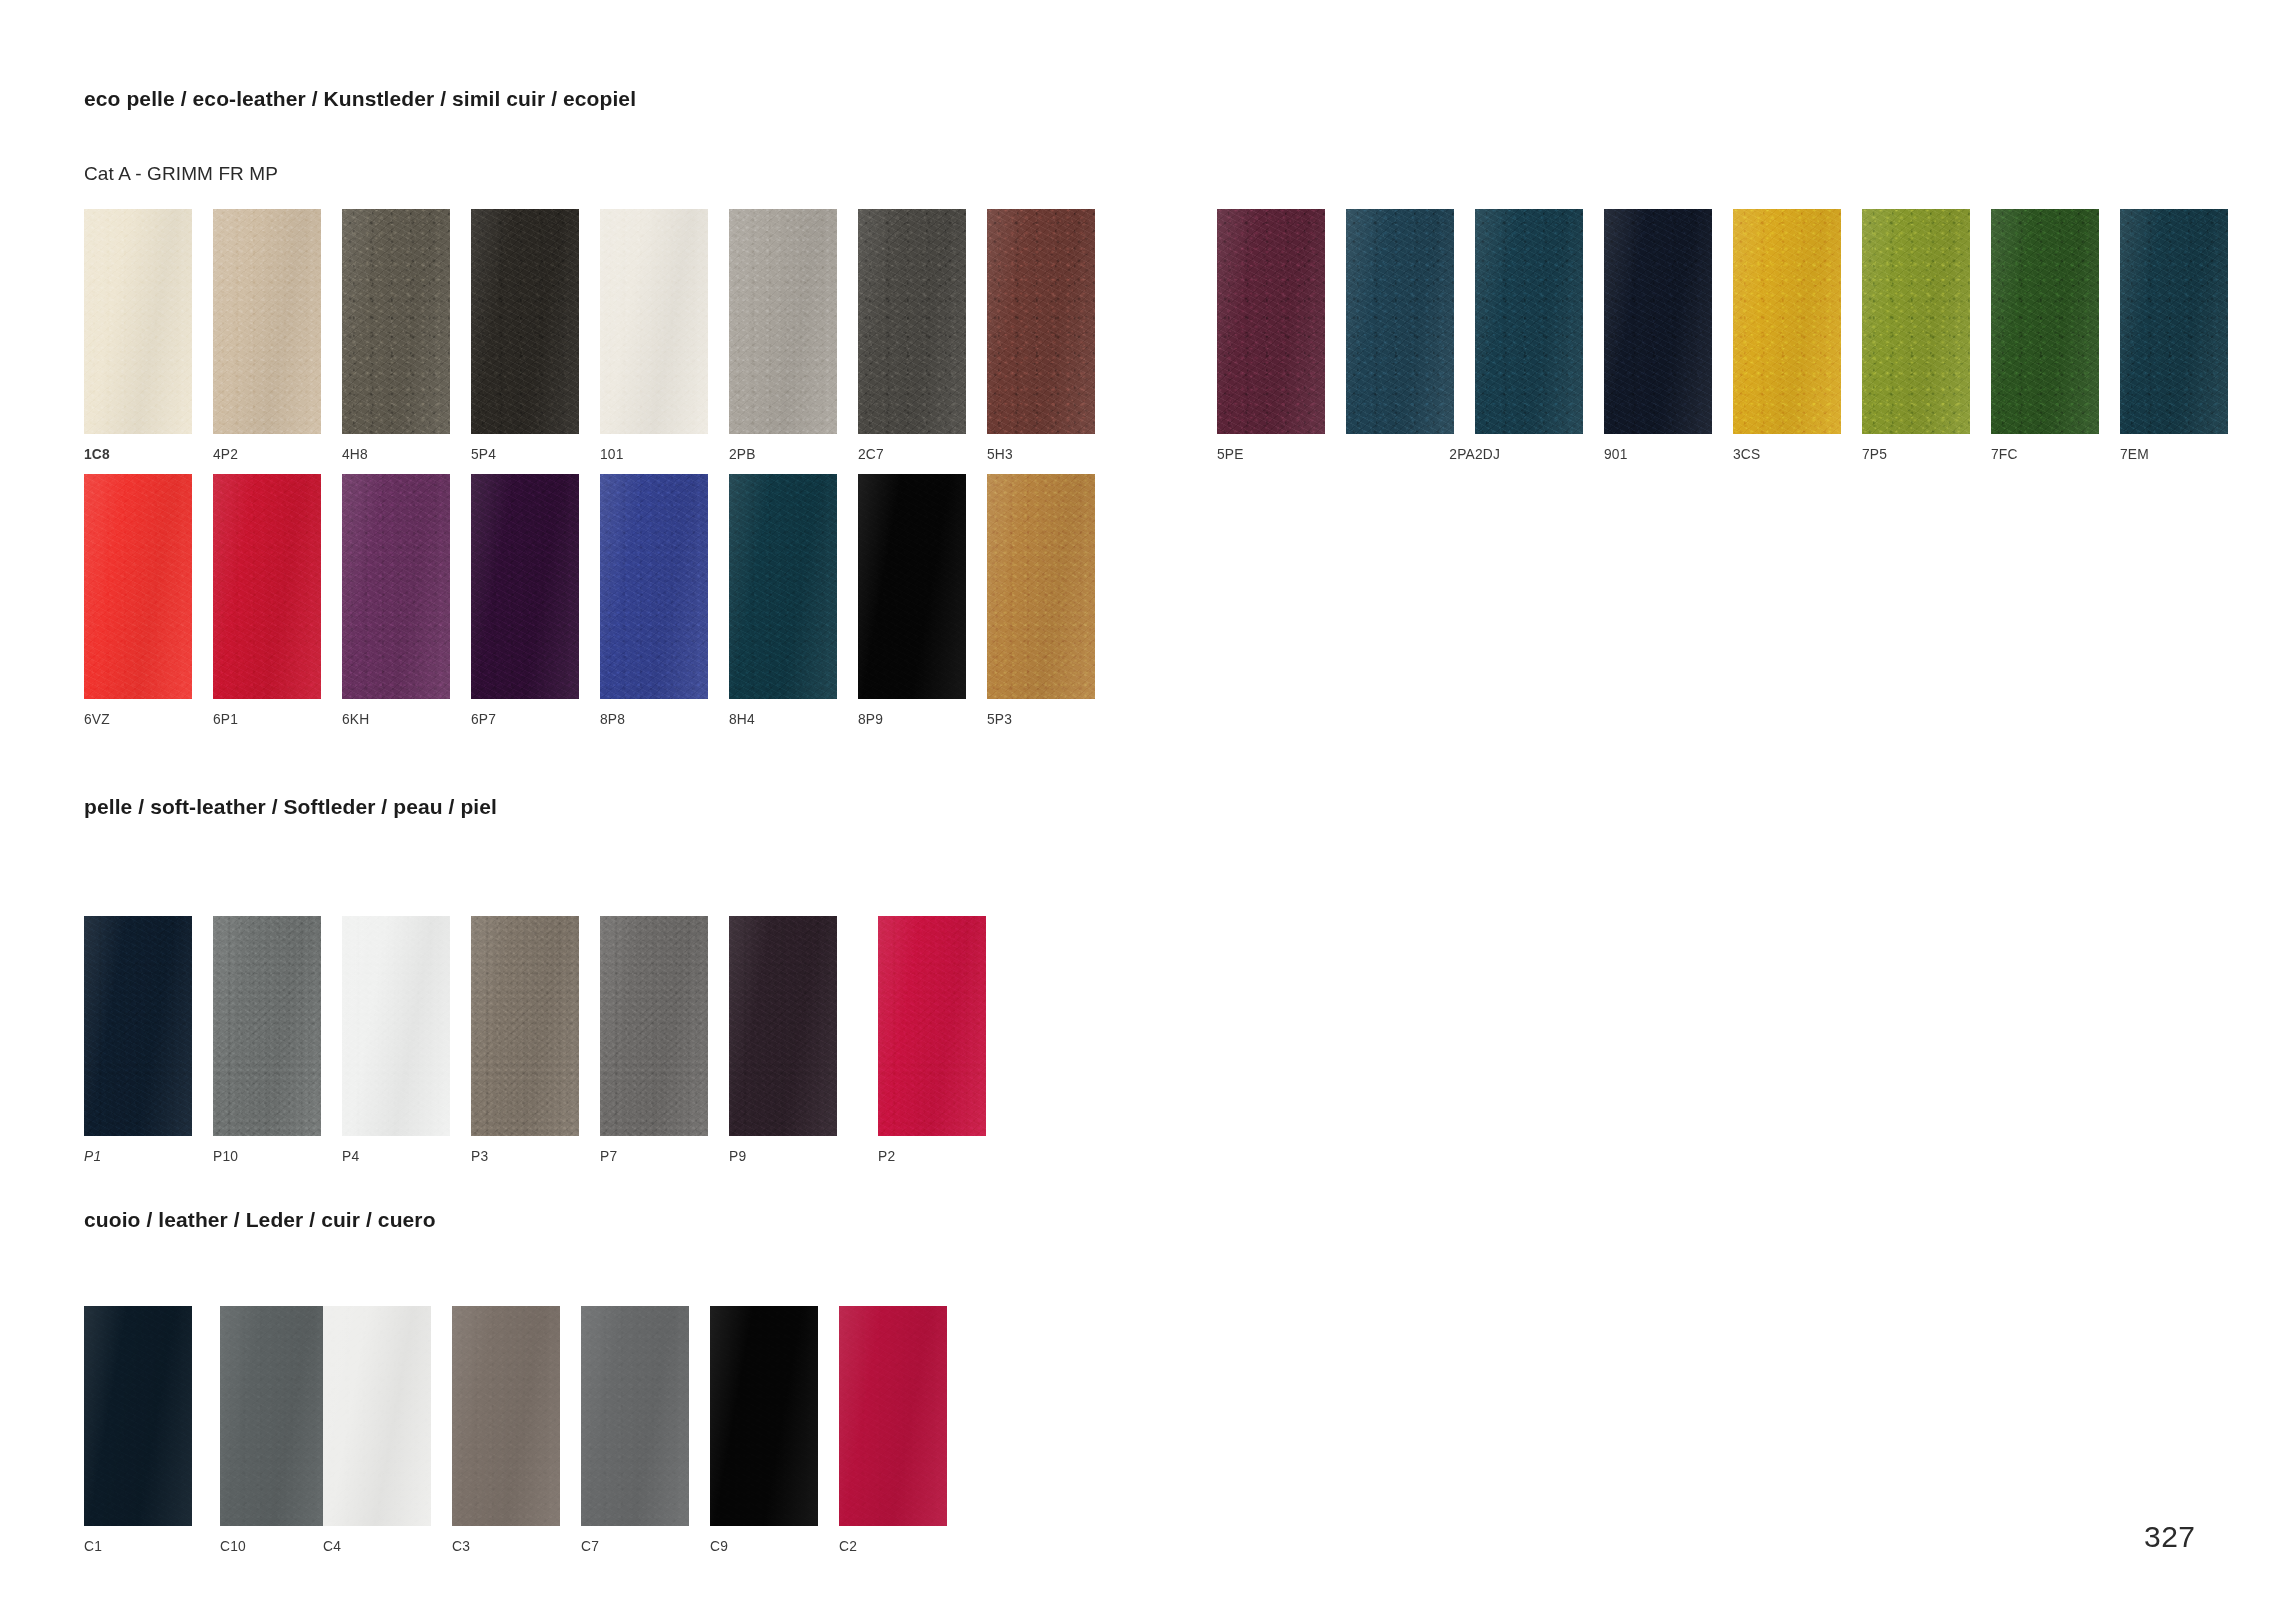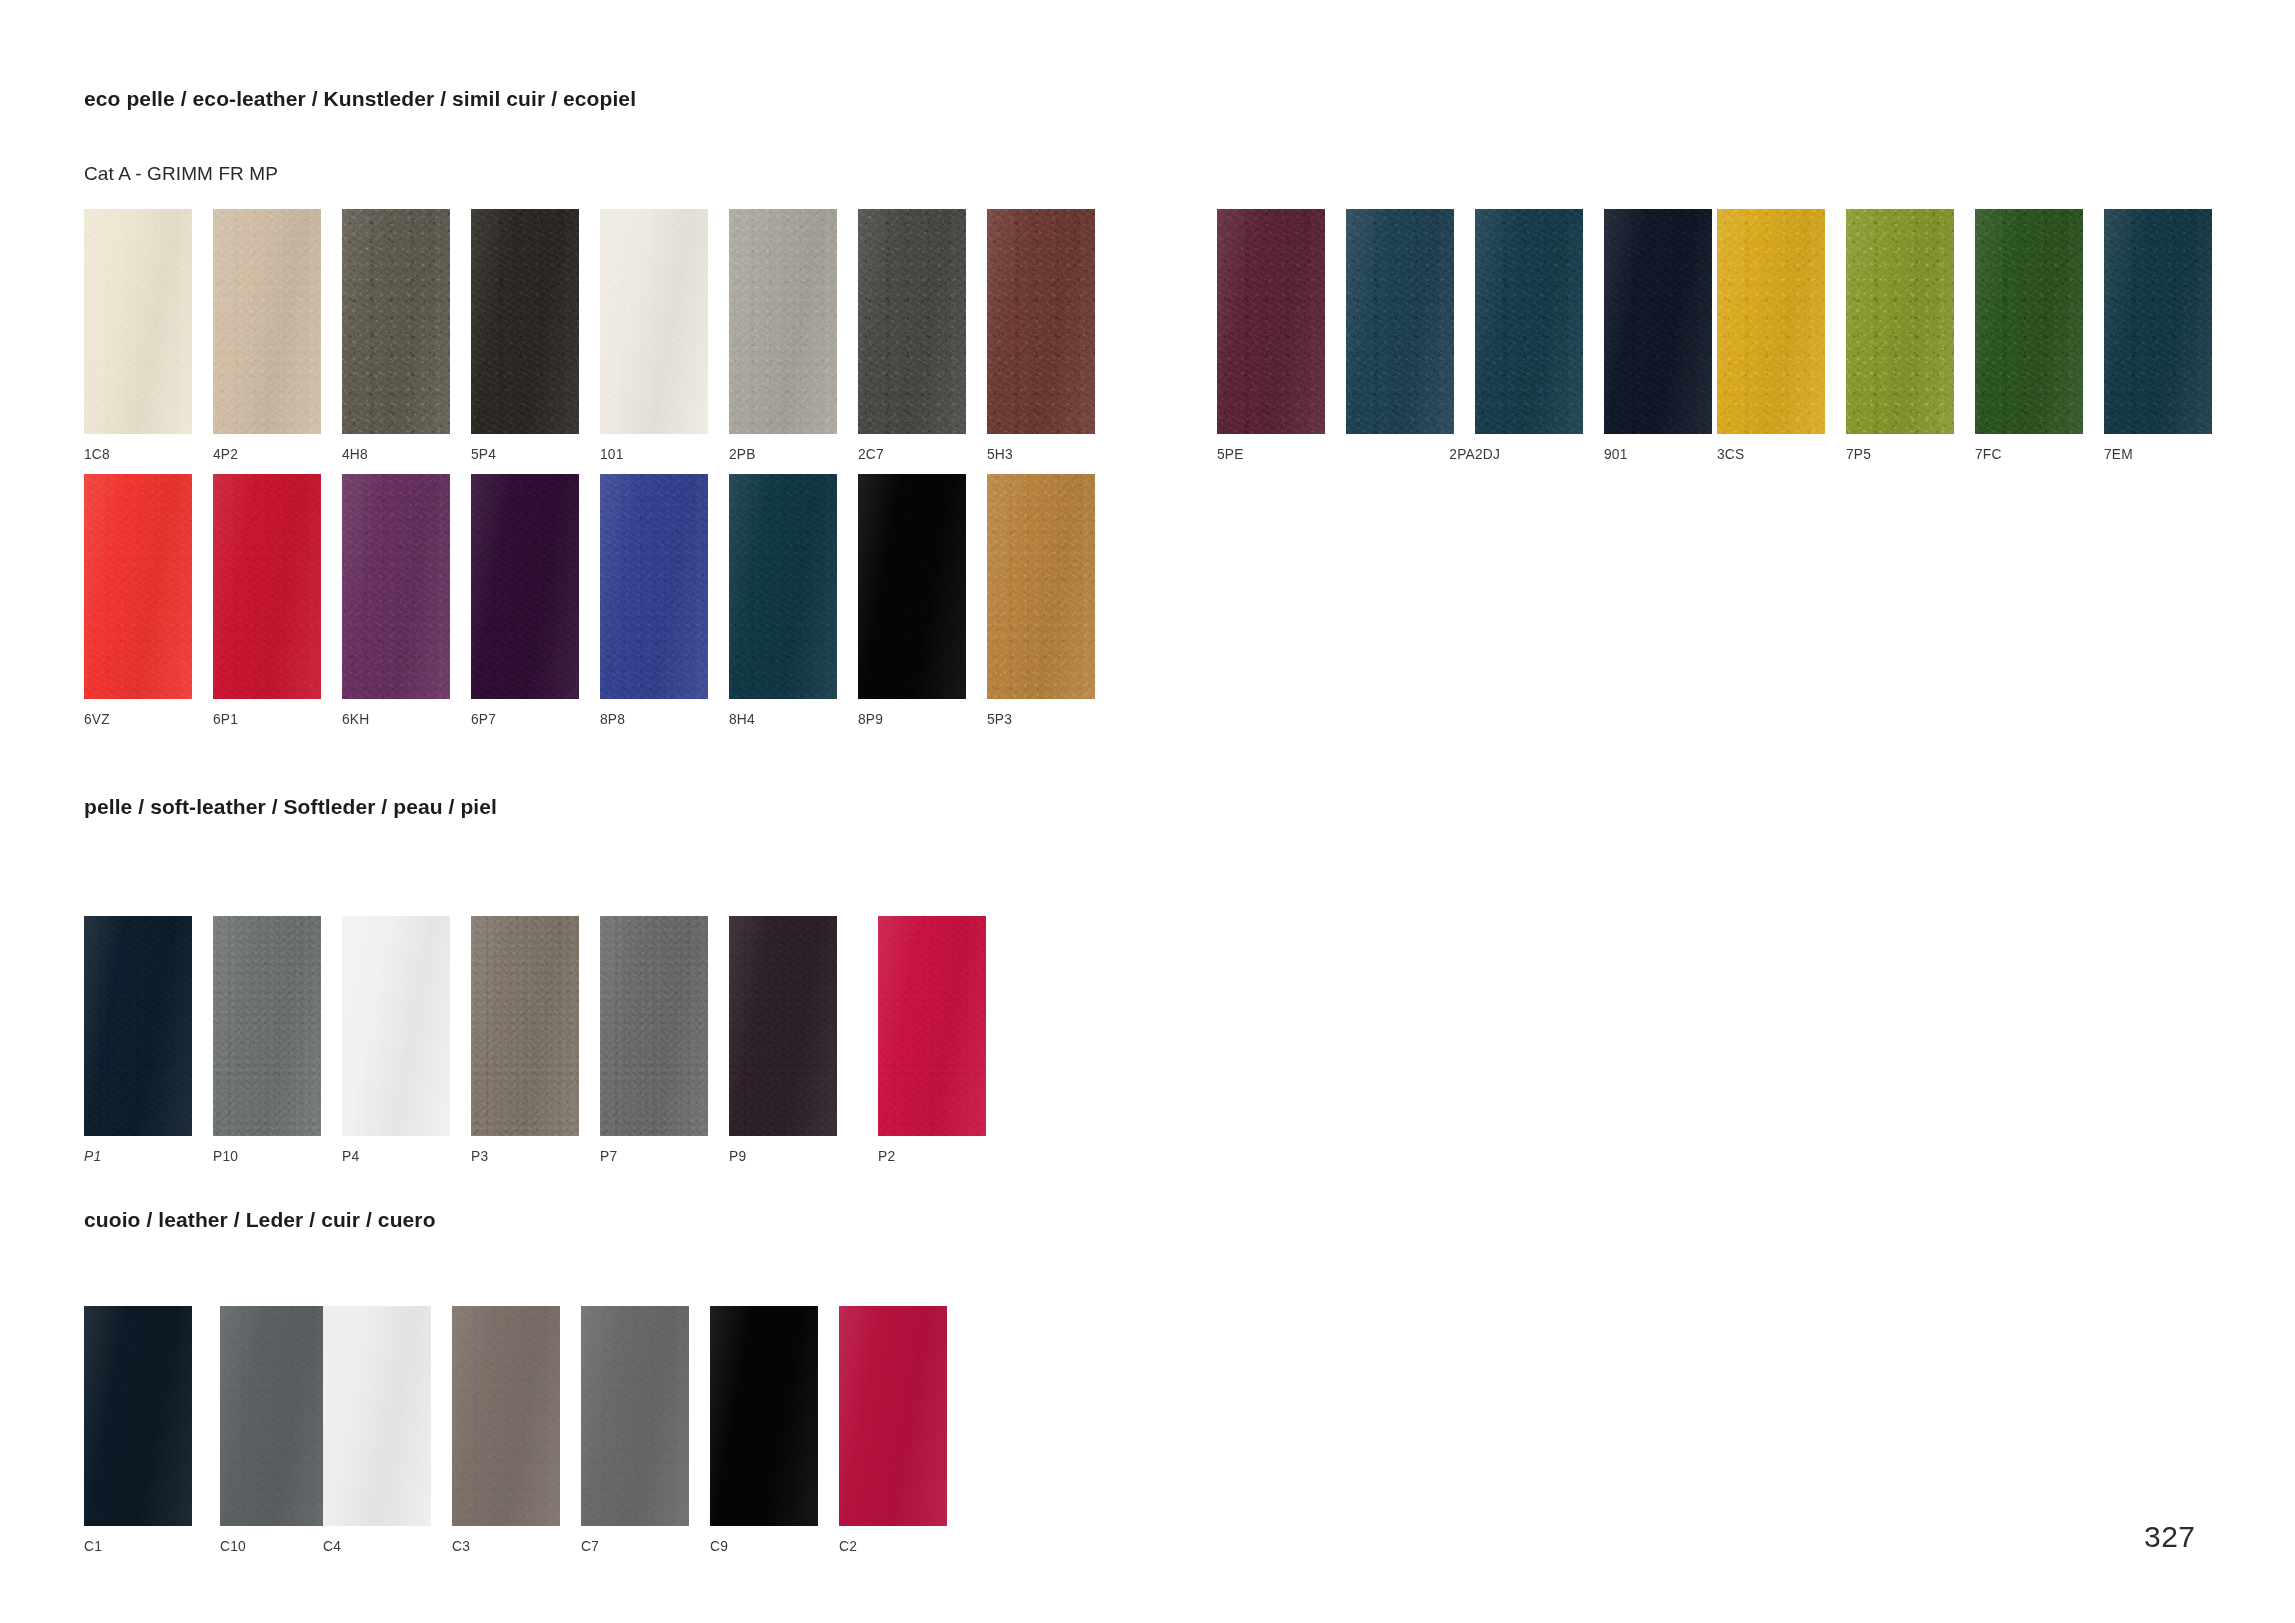--- a/index.html
+++ b/index.html
@@ -110,21 +110,21 @@
 <div class="page">
     <div class="section-title" style="left: 84px; top: 87px;">eco pelle / eco-leather / Kunstleder / simil cuir / ecopiel</div>
     <div class="sub-title" style="left: 84px; top: 163px;">Cat A - GRIMM FR MP</div>
     <div class="swatch-group" style="left: 84px; top: 209px;">
       <div class="swatch-cell" style="width: 129px;">
         <div class="swatch" style="width: 108px; height: 225px; background-color: rgb(238, 230, 210);">
           <div class="grain" style="opacity: 0.4;"></div>
           <div class="grain2" style="opacity: 0.55;"></div>
           <div class="sheen"></div>
         </div>
-        <div class="swatch-label" style="margin-top: 13px;">1C8</div>
+        <div class="swatch-label" style="margin-top: 13px; font-weight: bold;">1C8</div>
       </div>
       <div class="swatch-cell" style="width: 129px;">
         <div class="swatch" style="width: 108px; height: 225px; background-color: rgb(207, 189, 164);">
           <div class="grain" style="opacity: 0.4;"></div>
           <div class="grain2" style="opacity: 0.55;"></div>
           <div class="sheen"></div>
         </div>
         <div class="swatch-label" style="margin-top: 13px;">4P2</div>
       </div>
       <div class="swatch-cell" style="width: 129px;">
@@ -194,21 +194,21 @@
         <div class="swatch-label" style="margin-top: 13px; text-align: right;">2PA</div>
       </div>
       <div class="swatch-cell" style="width: 129px;">
         <div class="swatch" style="width: 108px; height: 225px; background-color: rgb(23, 60, 75);">
           <div class="grain" style="opacity: 0.8; background-size: 15.6px 13.8px, 19px 17.4px, 13.8px 15.6px, 21px 19px, 12px 13.8px, 17.4px 15.6px;"></div>
           <div class="grain2"></div>
           <div class="sheen"></div>
         </div>
         <div class="swatch-label" style="margin-top: 13px;">2DJ</div>
       </div>
-      <div class="swatch-cell" style="width: 113px;">
+      <div class="swatch-cell" style="width: 129px;">
         <div class="swatch" style="width: 108px; height: 225px; background-color: rgb(16, 23, 38);">
           <div class="grain" style="opacity: 0.8; background-size: 15.6px 13.8px, 19px 17.4px, 13.8px 15.6px, 21px 19px, 12px 13.8px, 17.4px 15.6px;"></div>
           <div class="grain2"></div>
           <div class="sheen"></div>
         </div>
         <div class="swatch-label" style="margin-top: 13px;">901</div>
       </div>
       <div class="swatch-cell" style="width: 129px;">
         <div class="swatch" style="width: 108px; height: 225px; background-color: rgb(216, 168, 31);">
           <div class="grain" style="opacity: 0.8; background-size: 15.6px 13.8px, 19px 17.4px, 13.8px 15.6px, 21px 19px, 12px 13.8px, 17.4px 15.6px;"></div>

